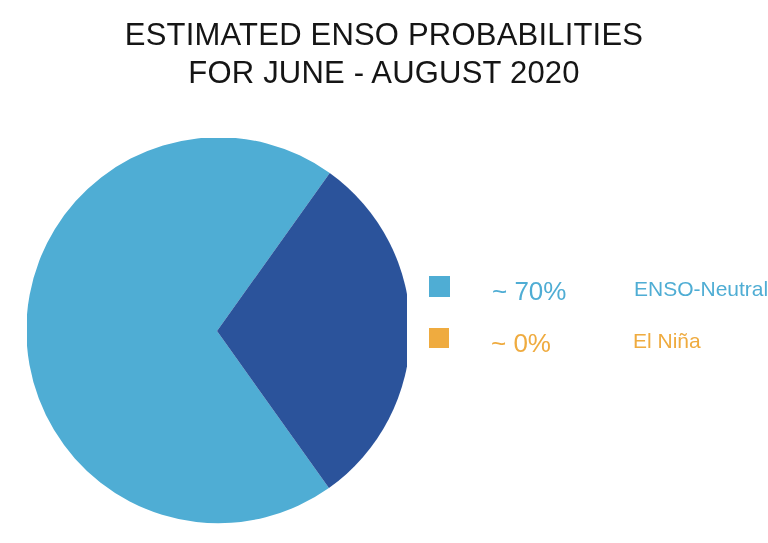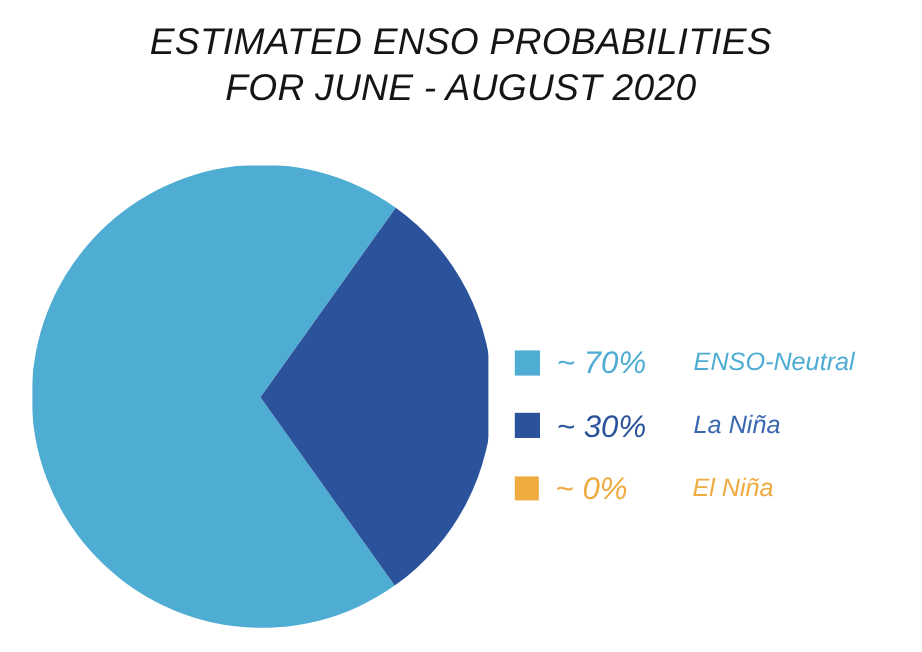--- a/index.html
+++ b/index.html
@@ -14,21 +14,20 @@
     overflow: hidden;
     font-family: "Liberation Sans", sans-serif;
     -webkit-font-smoothing: antialiased;
   }
 
   #page {
     position: relative;
     width: 768px;
     height: 543px;
     background: #ffffff;
-    font-style: italic;
   }
 
   
   #chart-title {
     position: absolute;
     left: 0;
     top: 16px;
     width: 768px;
     text-align: center;
     color: #151515;
@@ -61,21 +60,22 @@
   #legend {
     position: absolute;
     left: 429px;
     top: 276px;
     width: 330px;
   }
   .legend-row {
     position: relative;
     height: 53px;
     display: flex;
-    align-items: center;
+    align-items: flex-start;
+    gap: 28px;
   }
   .legend-swatch {
     width: 21px;
     height: 21px;
     flex: 0 0 21px;
     display: block;
   }
   .legend-value {
     font-family: "Liberation Sans", sans-serif;
     font-size: 26px;
@@ -121,25 +121,20 @@
   </div>
 
   <div id="legend">
 
     <div class="legend-row" id="legend-row-neutral">
       <span class="legend-swatch" style="background:#4FADD4;"></span>
       <span class="legend-value" style="color:#4FADD4;">~ 70%</span>
       <span class="legend-label" style="color:#4FADD4;">ENSO-Neutral</span>
     </div>
 
-    <div class="legend-row" id="legend-row-lanina">
-      <span class="legend-swatch" style="background:#2B539B;"></span>
-      <span class="legend-value" style="color:#2B539B;">~ 30%</span>
-      <span class="legend-label" style="color:#3A67B0;">La Niña</span>
-    </div>
 
     <div class="legend-row" id="legend-row-elnino">
       <span class="legend-swatch" style="background:#EFAB3F;"></span>
       <span class="legend-value" style="color:#EFAB3F;">~ 0%</span>
       <span class="legend-label" style="color:#EFAB3F;">El Niña</span>
     </div>
 
   </div>
 
 </div>

